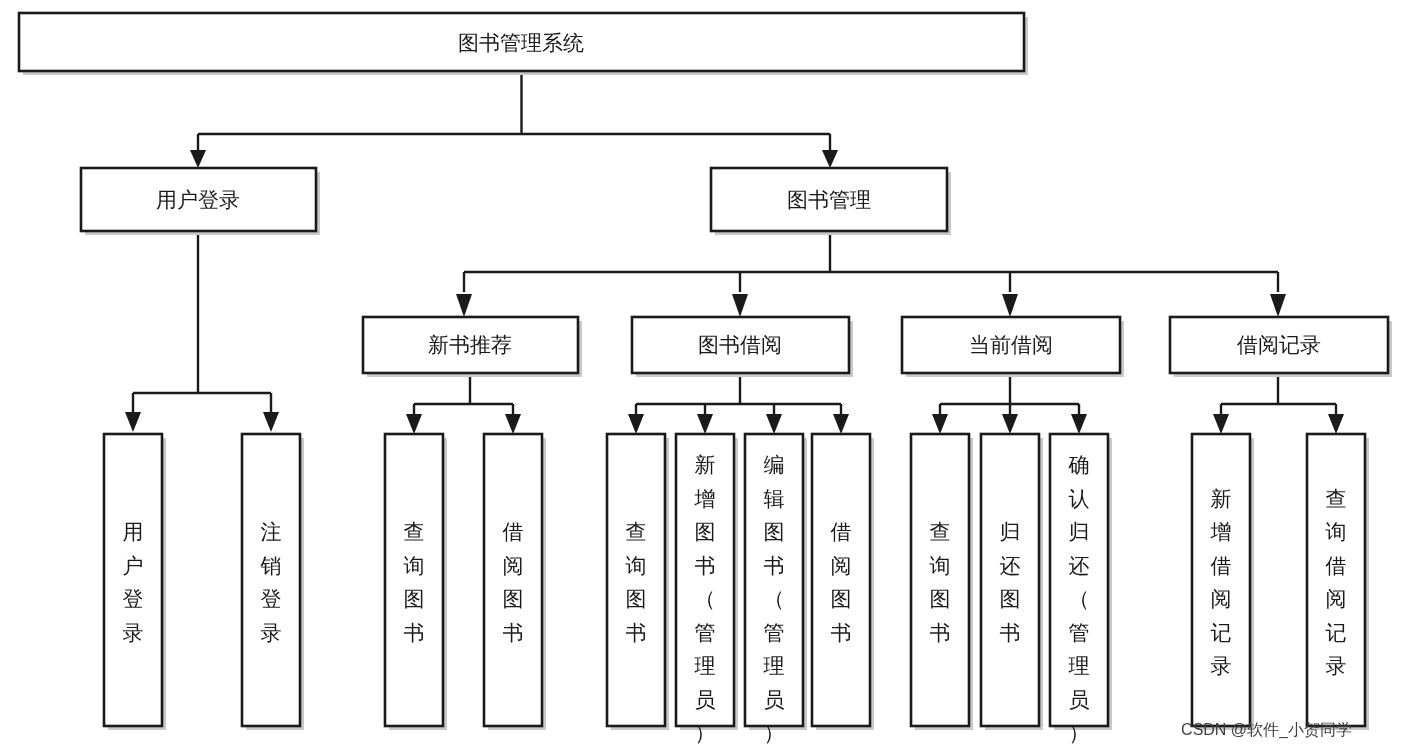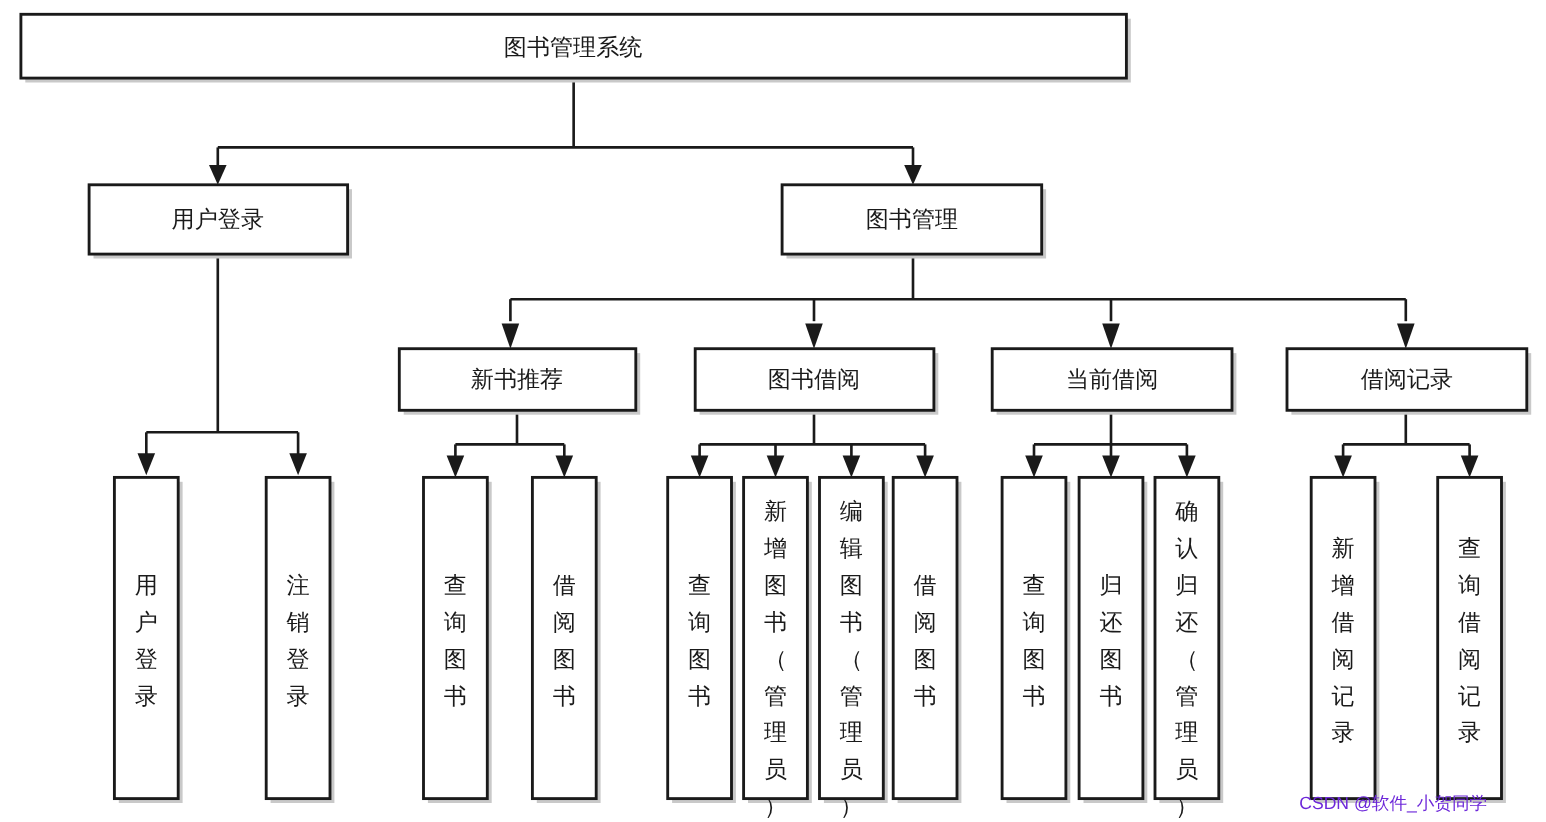--- a/index.html
+++ b/index.html
@@ -58,21 +58,21 @@
     fill: #1a1a1a;
     text-anchor: middle;
     letter-spacing: 0px;
   }
   .watermark {
     position: absolute;
     right: 17px;
     bottom: 6px;
     font-family: "Liberation Sans", sans-serif;
     font-size: 16px;
-    color: #6d28d9;
+    color: #404040;
     white-space: nowrap;
     user-select: none;
   }
 </style>
 </head>
 <body>
 
 <div id="diagram-root">
   <svg class="flow" viewBox="0 0 1405 747" xmlns="http://www.w3.org/2000/svg">
 

